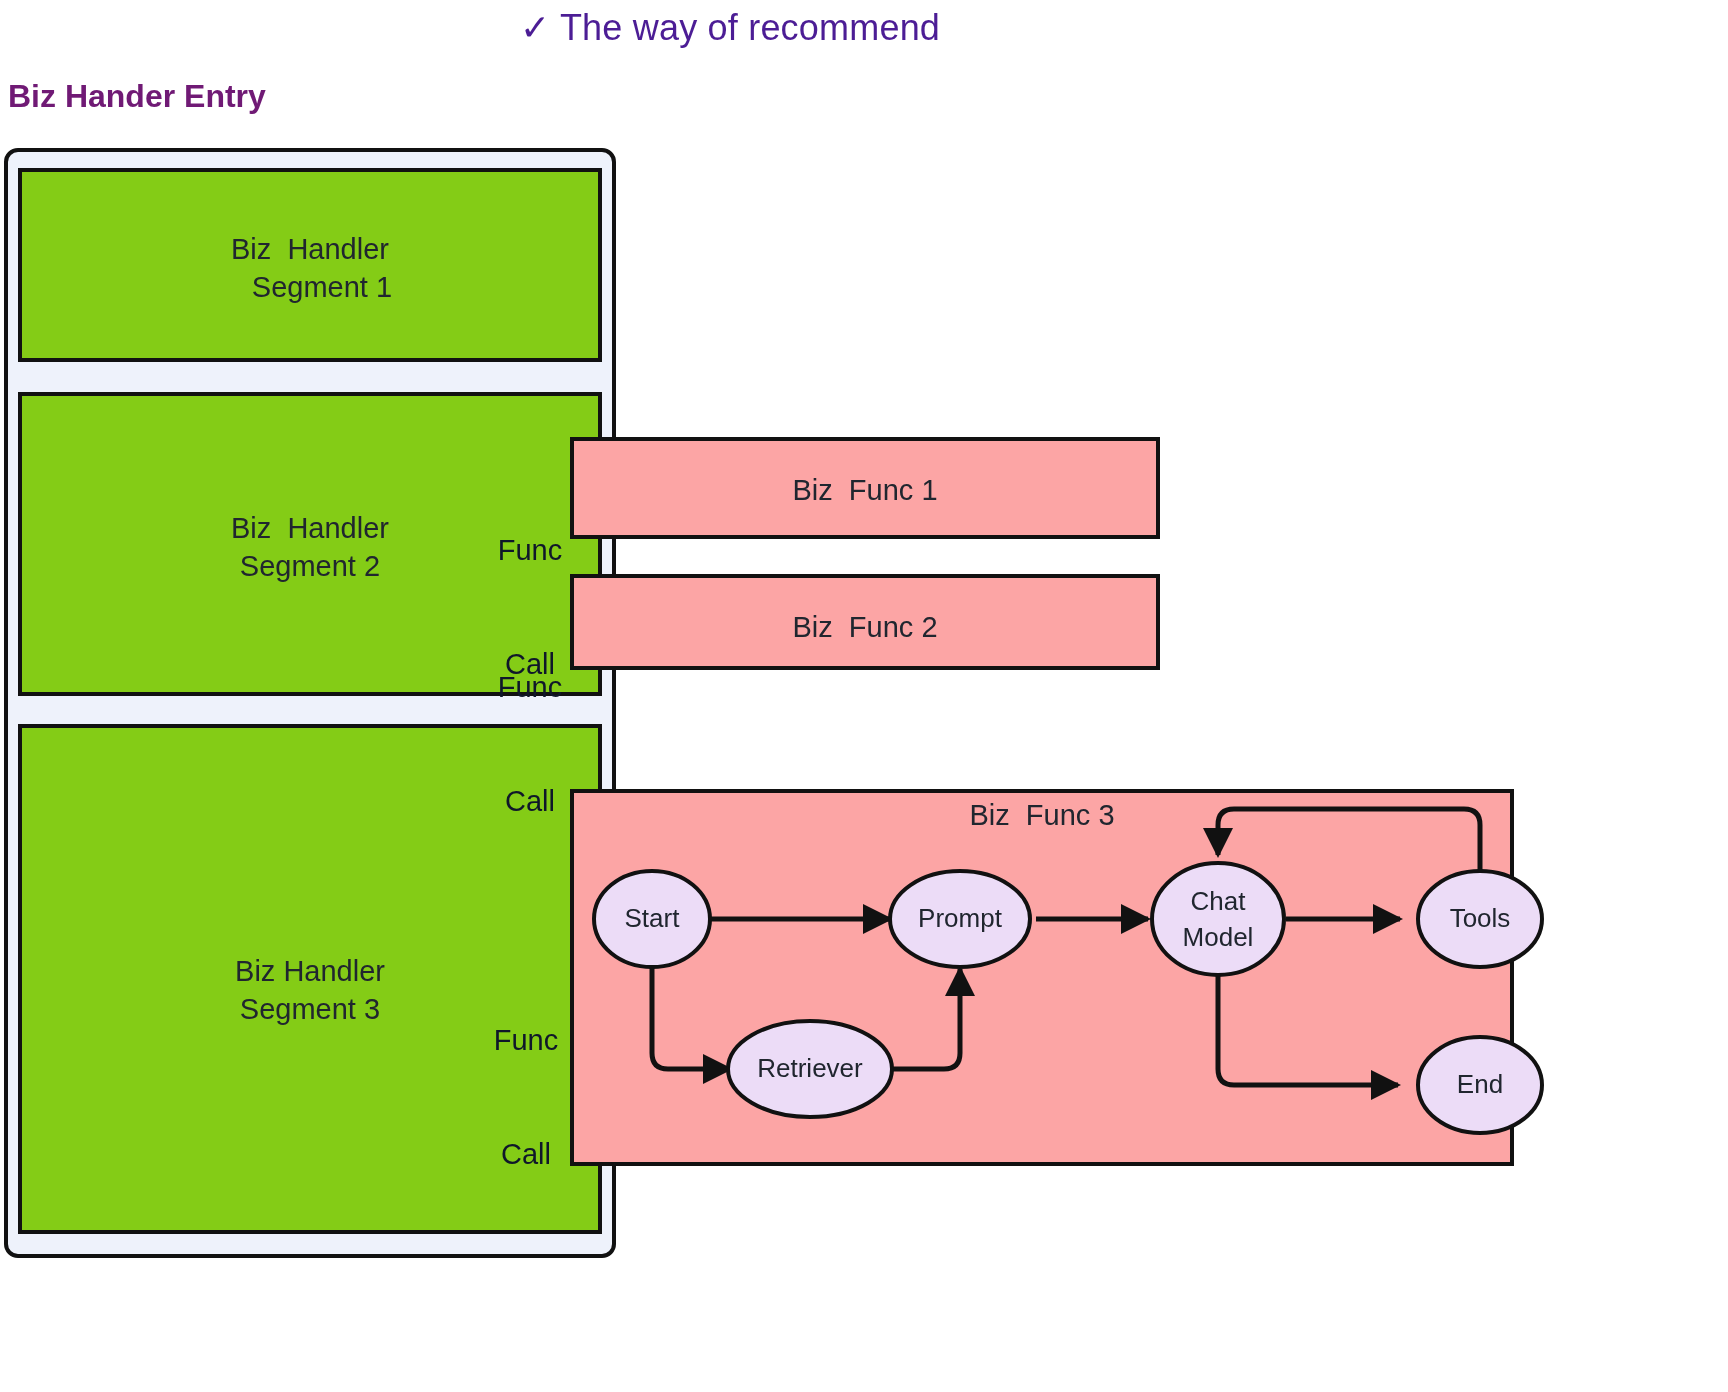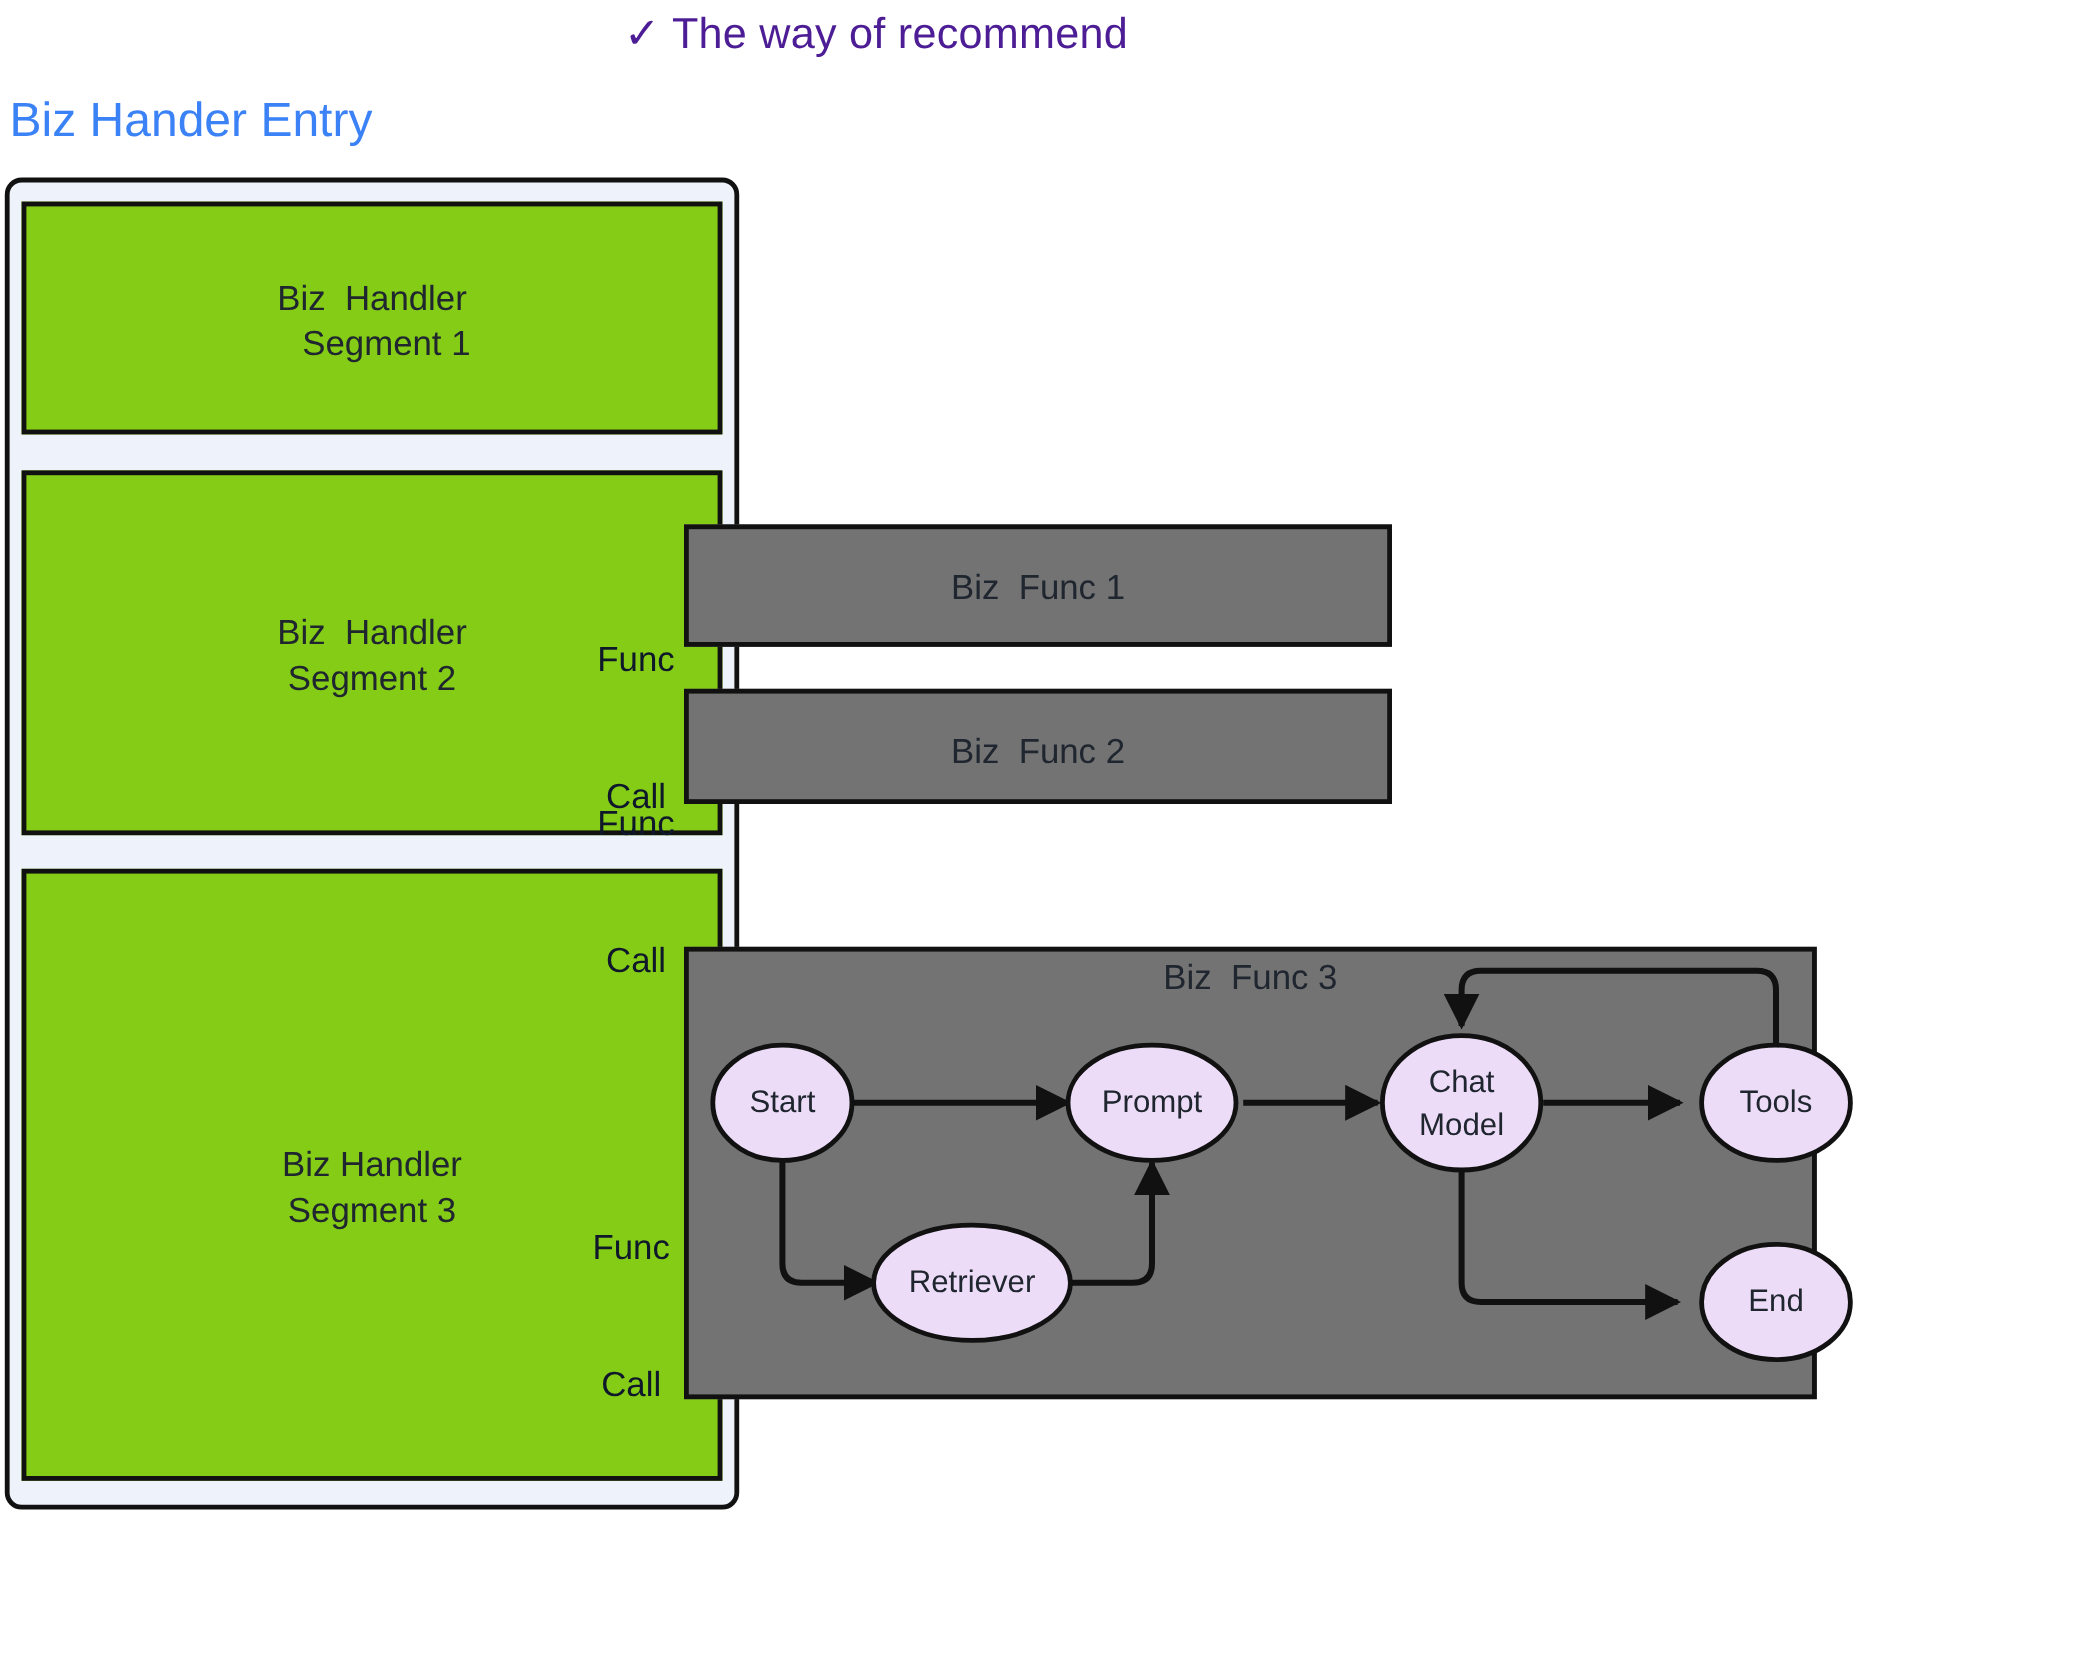--- a/index.html
+++ b/index.html
@@ -36,23 +36,24 @@
     color: #4c1d95;
     white-space: pre;
     letter-spacing: 0.2px;
   }
 
   
   #entry-label {
     position: absolute;
     left: 8px;
     top: 78px;
-    font-size: 40px;
-    color: #3b82f6;
-    white-space: pre;
+    font-size: 32px;
+    color: #701a75;
+    white-space: pre;
+    font-weight: bold;
   }
 
   
   #entry-container {
     position: absolute;
     left: 4px;
     top: 148px;
     width: 612px;
     height: 1110px;
     background: #eef2fb;
@@ -114,21 +115,21 @@
     white-space: pre;
     z-index: 3;
   }
   #func-call-1 { left: 470px; top: 455px; }
   #func-call-2 { left: 470px; top: 592px; }
   #func-call-3 { left: 466px; top: 945px; }
 
   
   .biz-func {
     position: absolute;
-    background: #737373;
+    background: #fca5a5;
     border: 4px solid #111111;
     box-sizing: border-box;
     z-index: 5;
   }
   .biz-func-title {
     position: absolute;
     left: 0;
     width: 100%;
     text-align: center;
     font-size: 29px;

